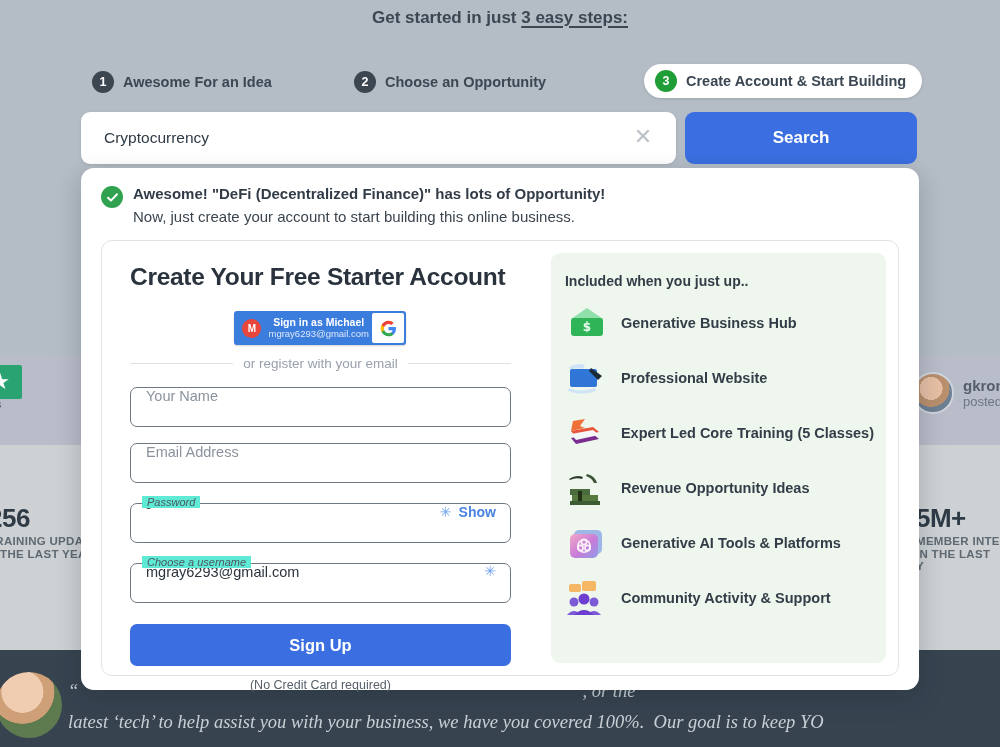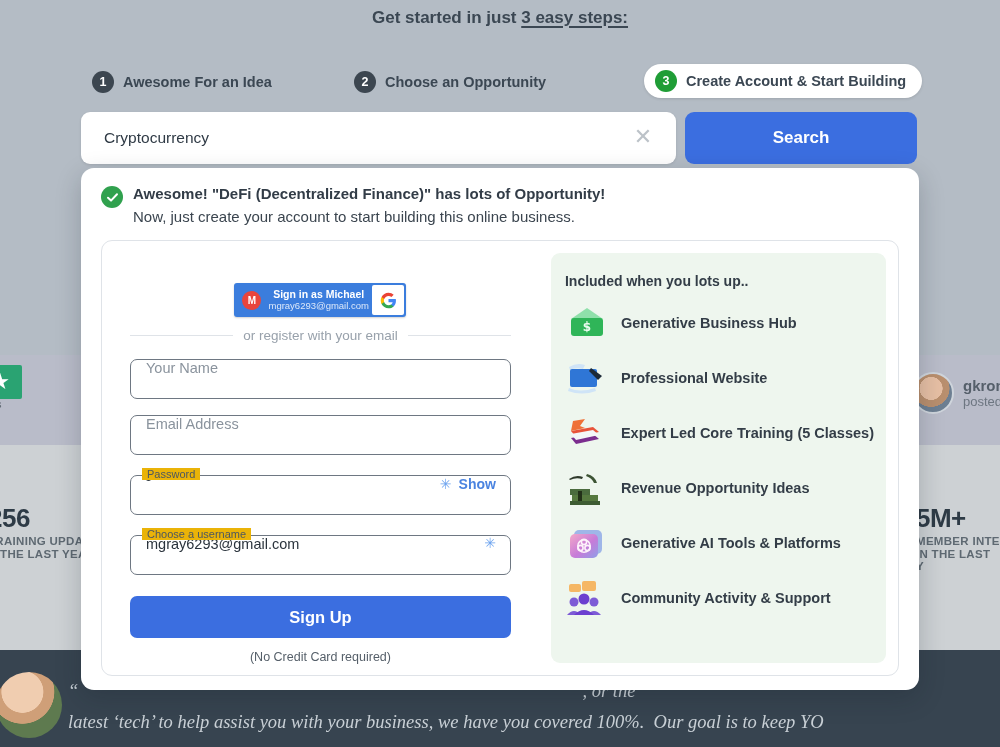--- a/index.html
+++ b/index.html
@@ -103,22 +103,22 @@
             display:flex; align-items:center; justify-content:center; flex:none; }
 
   .or-row { display:flex; align-items:center; gap:10px; margin-top:11px; }
   .or-line { flex:1; height:1px; background:#dfe3e8; }
   .or-text { font-size:13.5px; color:#98a1ab; white-space:nowrap; }
 
   .tinput { position:relative; margin-top:16px; height:40px; border:1px solid #6e7782; border-radius:7px;
             background:#fff; display:flex; align-items:flex-start; }
   .tinput .ph { margin-left:15px; font-size:14.5px; color:#8a939d; }
   .tinput .val { margin-left:15px; font-size:14.5px; color:#2b343d; }
-  .tinput .legend { position:absolute; left:11px; top:-8px; background:#eab308; padding:0 5px;
-                    font-size:11px; color:#4d5760; }
+  .tinput .legend { position:absolute; left:11px; top:-8px; background:#5eead4; padding:0 5px;
+                    font-size:11px; color:#4d5760;font-style:italic; }
   .tinput.legended { margin-top:20px; }
   .pwd-dot { margin-left:15px; width:5px; height:5px; border-radius:50%; background:#2b343d; }
   .tail { margin-left:auto; display:flex; align-items:center; gap:7px; margin-right:14px; }
   .sparkle { color:#6ea4ef; font-size:14px; line-height:1; }
   .showlink { font-size:14px; font-weight:700; color:#4a83e0; cursor:pointer; }
 
   .signup-btn { margin-top:21px; width:100%; height:42px; background:#3b6ee0; border:none; border-radius:7px;
                 color:#fff; font-size:16.5px; font-weight:700; font-family:inherit; cursor:pointer; }
   .nocc { margin-top:12px; text-align:center; font-size:12.5px; color:#555f69; }
 
@@ -205,20 +205,21 @@
     </span>
     <div>
       <div class="awesome-l1">Awesome! "DeFi (Decentralized Finance)" has lots of Opportunity!</div>
       <div class="awesome-l2">Now, just create your account to start building this online business.</div>
     </div>
   </div>
 
   <div class="inner">
 
     <div class="formcol">
+      <div class="form-title">Create Your Free Starter Account</div>
 
       <div class="gbtn">
         <span class="gbtn-avatar">M</span>
         <span class="gbtn-txt">
           <span class="gbtn-l1">Sign in as Michael</span>
           <span class="gbtn-l2">mgray6293@gmail.com</span>
         </span>
         <span class="gbtn-g">
           <svg width="17" height="17" viewBox="0 0 48 48">
             <path fill="#4285F4" d="M45 24.5c0-1.6-.14-3.14-.4-4.63H24v8.77h11.77c-.5 2.73-2.04 5.04-4.36 6.59v5.48h7.06C42.6 36.8 45 31.14 45 24.5z"></path>
@@ -259,21 +260,21 @@
           <span class="sparkle">✳</span>
         </span>
       </div>
 
       <button class="signup-btn">Sign Up</button>
       <div class="nocc">(No Credit Card required)</div>
     </div>
 
     <div class="benecol">
       <div class="benebox">
-        <div class="bene-title">Included when you lots up..</div>
+        <div class="bene-title">Included when you just up..</div>
 
         <div class="bene-item">
           <span class="bene-ico">
             <svg width="44" height="42" viewBox="0 0 44 42">
               <path d="M6 17 L22 6 L38 17 Z" fill="#8fe0aa"></path>
               <rect x="6" y="16" width="32" height="18" rx="3" fill="#2fb558"></rect>
               <text x="22" y="29" font-size="12" font-weight="bold" fill="#eafbef" text-anchor="middle" font-family="DejaVu Sans, sans-serif">$</text>
             </svg>
           </span>
           <span class="bene-label">Generative Business Hub</span>

